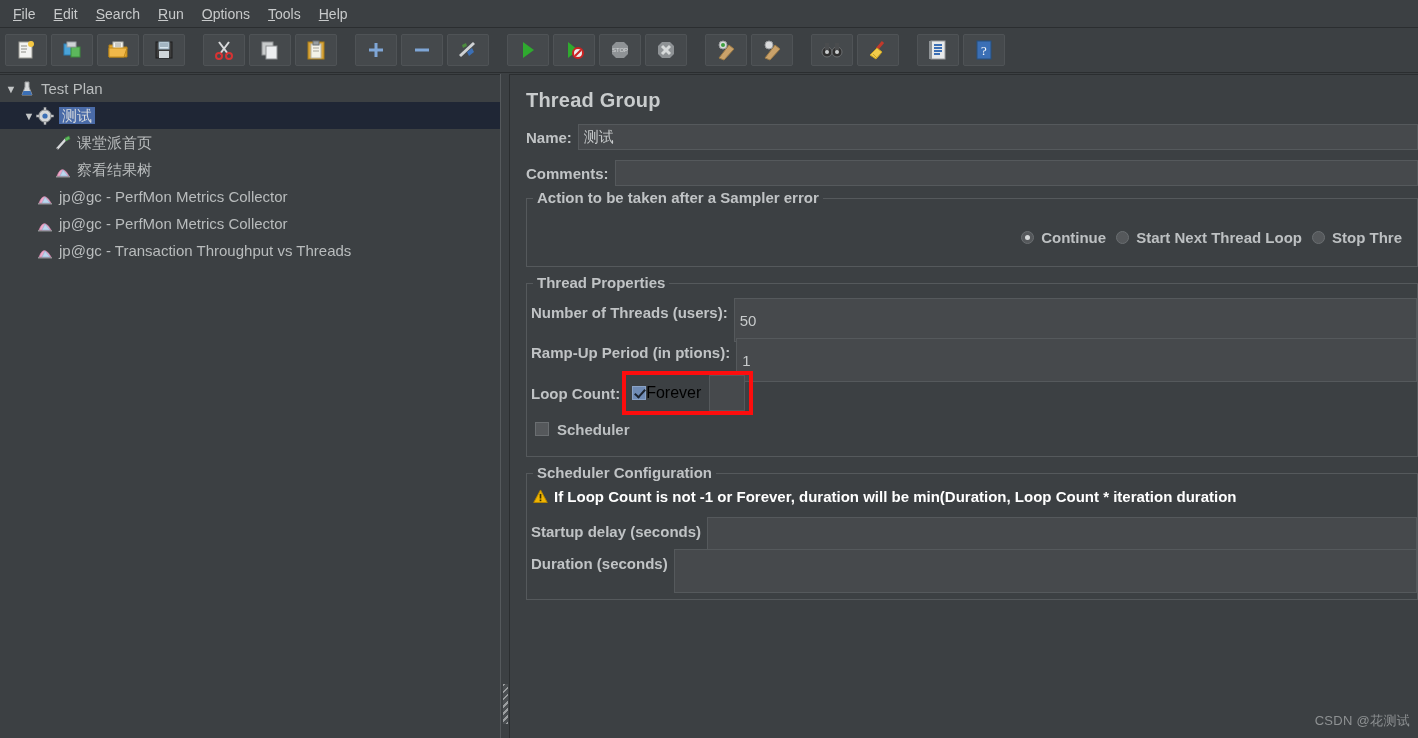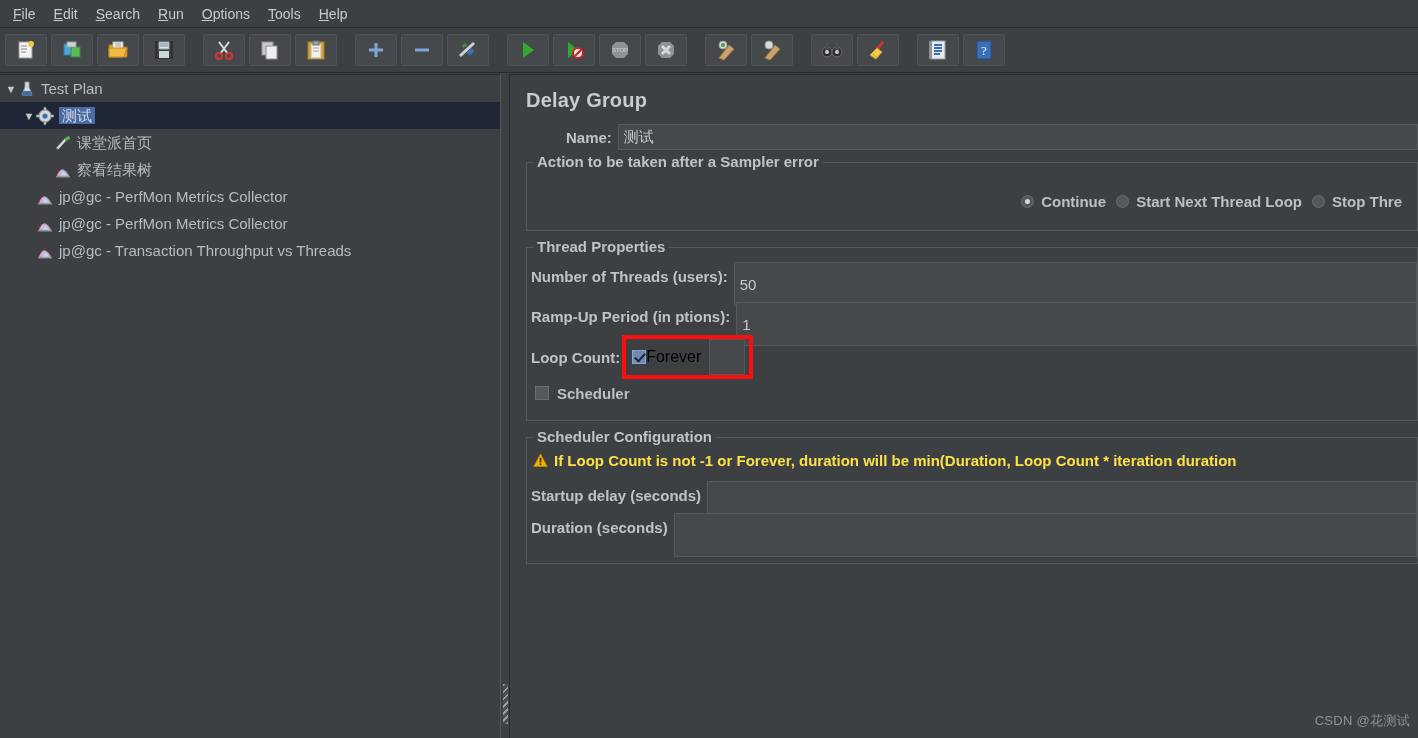--- a/index.html
+++ b/index.html
@@ -138,21 +138,20 @@
   
   .fieldrow {
     display: flex;
     align-items: stretch;
     margin: 0 0 0 16px;
     height: 26px;
   }
   .fieldrow .lbl {
     display: flex; align-items: center;
     padding-right: 6px;
-    margin-left: 40px;
   }
   .tfield {
     flex: 1;
     background: #46494c;
     border: 1px solid #55595c;
     font-size: 15px;
     color: #c7cacb;
     display: flex; align-items: center;
     padding-left: 5px;
     min-width: 0;
@@ -272,21 +271,21 @@
   
   .warn-row {
     display: flex; align-items: center;
     gap: 6px;
     padding-left: 6px;
     margin-bottom: 12px;
     white-space: nowrap;
     overflow: hidden;
   }
   .warn-row .wtxt {
-    font-size: 15px; font-weight: bold; color: #fde047;
+    font-size: 15px; font-weight: bold; color: #ffffff;
   }
 
   .watermark {
     position: absolute;
     right: 8px; bottom: 8px;
     font-size: 13px;
     color: #8e9193;
     letter-spacing: .3px;
   }
 </style>
@@ -570,27 +569,31 @@
       <span class="t-label">jp@gc - Transaction Throughput vs Threads</span>
     </div>
   </div>
 
   <div class="splitter">
     <div class="grip"></div>
   </div>
 
   <div class="right-pane">
 
-    <div class="panel-title">Delay Group</div>
+    <div class="panel-title">Thread Group</div>
 
     <div class="fieldrow">
       <span class="lbl">Name:</span>
       <div class="tfield">测试</div>
     </div>
 
+    <div class="fieldrow" style="margin-top:10px;">
+      <span class="lbl">Comments:</span>
+      <div class="tfield"></div>
+    </div>
 
     <div class="groupbox" style="margin-top:12px;">
       <div class="gb-title">Action to be taken after a Sampler error</div>
       <div class="radio-row">
         <div class="radio">
           <span class="rdot on"></span>
           <span class="rtxt">Continue</span>
         </div>
         <div class="radio">
           <span class="rdot"></span>

